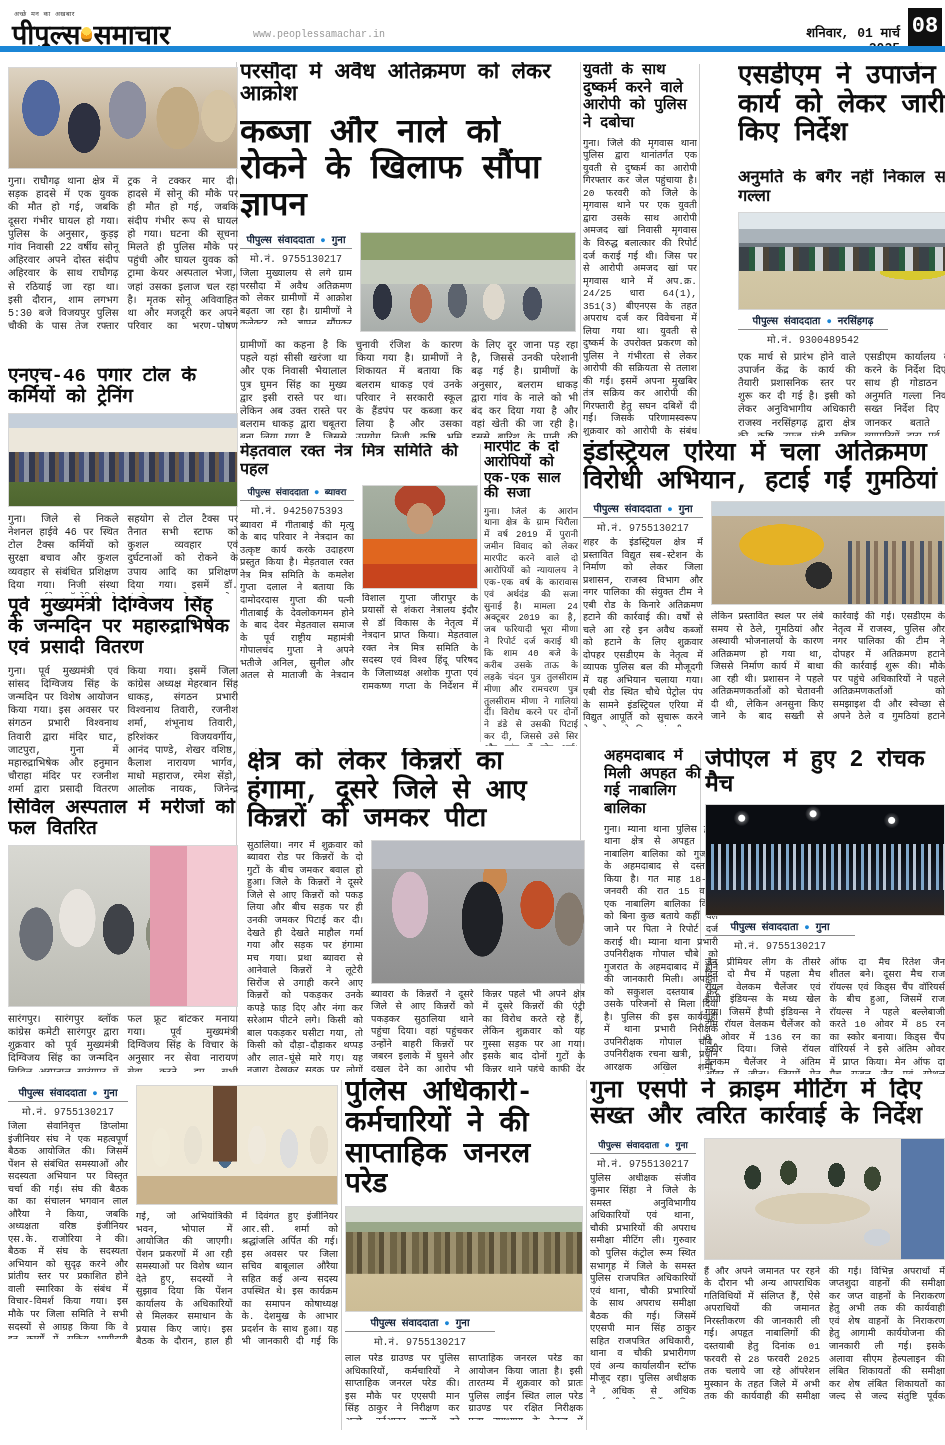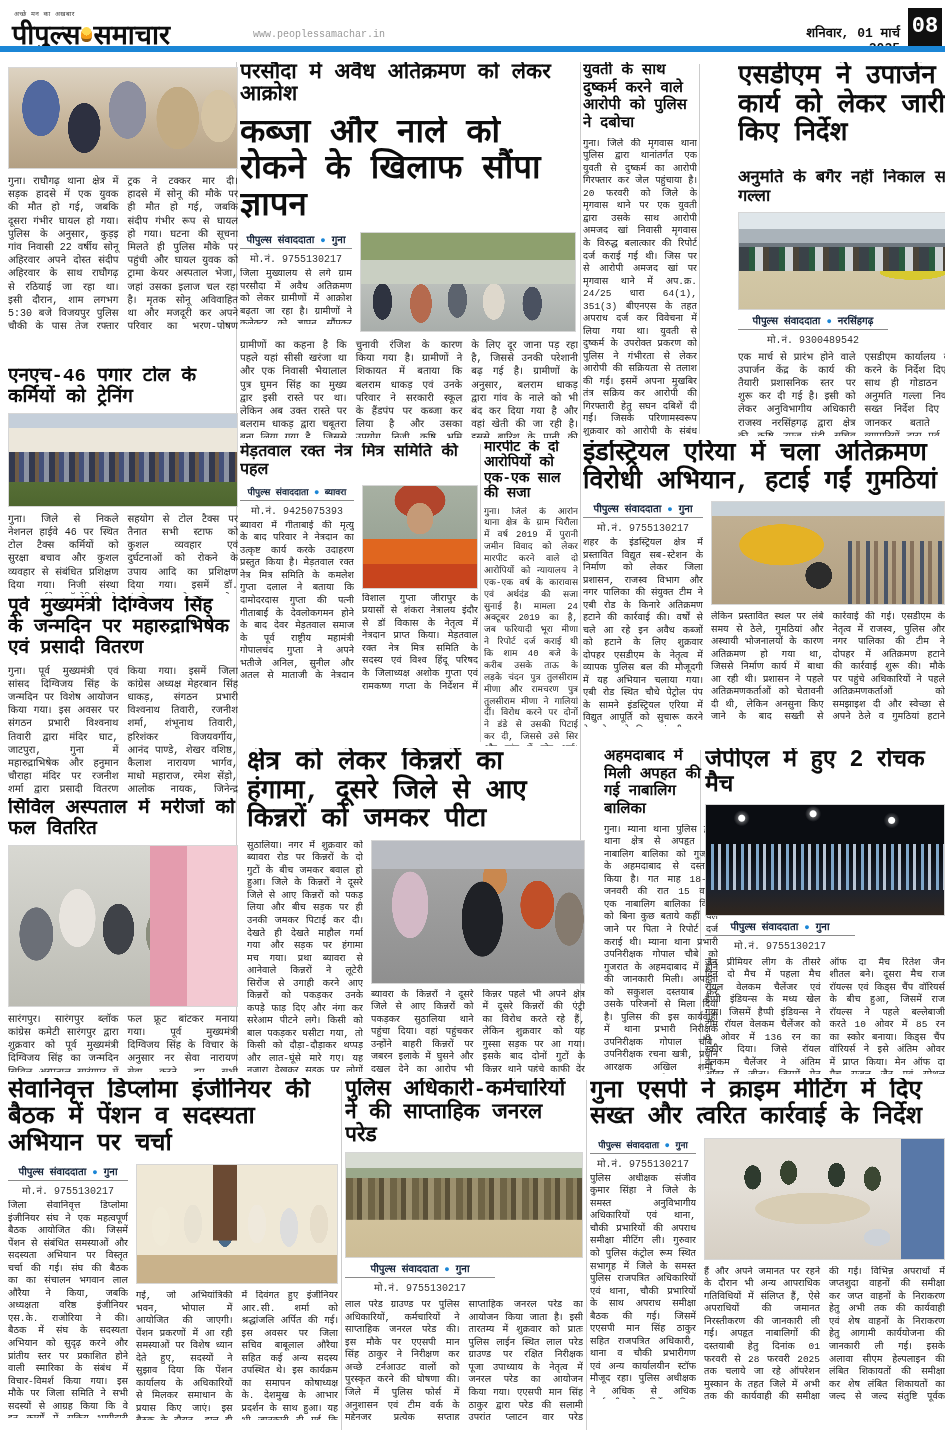--- a/index.html
+++ b/index.html
@@ -259,36 +259,35 @@
     <div class="row" style="margin-top:3px">
       <div style="width:150px">
         <div class="byline"><span>पीपुल्स संवाददाता</span> <span class="bdot">●</span> <span>गुना</span></div>
         <div class="phone">मो.नं. 9755130217</div>
       </div>
     </div>
     <div class="body cols2 fs95" style="height:134px;margin-top:2px">जैन प्रीमियर लीग के तीसरे दिन दो मैच में पहला मैच रॉयल वेलकम चैलेंजर एवं हैप्पी इंडियन्स के मध्य खेल गया। जिसमें हैप्पी इंडियन्स ने टीम रॉयल वेलकम चैलेंजर को 8 ओवर में 136 रन का स्कोर दिया। जिसे रॉयल वेलकम चैलेंजर ने अंतिम ओवर में जीता। जिसमें मेन ऑफ दा मैच रितेश जैन शीतल बने। दूसरा मैच राज रॉयल्स एवं किड्स चैंप वॉरियर्स के बीच हुआ, जिसमें राज रॉयल्स ने पहले बल्लेबाजी करते 10 ओवर में 85 रन का स्कोर बनाया। किड्स चैंप वॉरियर्स ने इसे अंतिम ओवर में प्राप्त किया। मेन ऑफ दा मैच सजल जैन एवं स्पेशल प्लेयर का अवॉर्ड रविन्द्र जैन को मिला। सर्व श्रेष्ठ केच मुकेश जैन, सर्वाधिक बाउंड्री का अवॉर्ड साकेत सेठी को मिला। इस मौके पर पूनमचंद पाटनी, राहुल झांझरी, राजेश जैन, सुदीप जैन, विशाल जैन, धर्मेंद्र बज, अमित जैन, अभिषेक पहाड़िया, आर्पित जैन, विपुल जैन, गौरव जैन द्वारा पुरस्कार दिए गए।</div>
   </section>
 
   <section class="art" style="left:8px;top:1078px;width:330px;height:342px">
-    <h2 class="hl" style="font-size:24px">सेवानिवृत्त डिप्लोमा इंजीनियर की बैठक में पेंशन व सदस्यता अभियान पर चर्चा</h2>
     <div class="row" style="margin-top:7px">
       <div style="width:120px">
         <div class="byline"><span>पीपुल्स संवाददाता</span> <span class="bdot">●</span> <span>गुना</span></div>
         <div class="phone">मो.नं. 9755130217</div>
         <div class="body fs95" style="height:218px">जिला सेवानिवृत्त डिप्लोमा इंजीनियर संघ ने एक महत्वपूर्ण बैठक आयोजित की। जिसमें पेंशन से संबंधित समस्याओं और सदस्यता अभियान पर विस्तृत चर्चा की गई। संघ की बैठक का का संचालन भगवान लाल औरैया ने किया, जबकि अध्यक्षता वरिष्ठ इंजीनियर एस.के. राजोरिया ने की। बैठक में संघ के सदस्यता अभियान को सुदृढ़ करने और प्रांतीय स्तर पर प्रकाशित होने वाली स्मारिका के संबंध में विचार-विमर्श किया गया। इस मौके पर जिला समिति ने सभी सदस्यों से आग्रह किया कि वे इन कार्यों में सक्रिय भागीदारी करें और अपने सुझाव प्रस्तुत करें। इसके साथ ही, आगामी त्रैमासिक बैठक की जानकारी भी साझा की</div>
       </div>
       <div style="width:202px">
         <div class="ph ph-engineer" style="height:120px"></div>
         <div class="body cols2 fs95" style="height:140px;margin-top:6px">गई, जो अभियांत्रिकी भवन, भोपाल में आयोजित की जाएगी। पेंशन प्रकरणों में आ रही समस्याओं पर विशेष ध्यान देते हुए, सदस्यों ने सुझाव दिया कि पेंशन कार्यालय के अधिकारियों से मिलकर समाधान के प्रयास किए जाएं। इस बैठक के दौरान, हाल ही में दिवंगत हुए इंजीनियर आर.सी. शर्मा को श्रद्धांजलि अर्पित की गई। इस अवसर पर जिला सचिव बाबूलाल औरैया सहित कई अन्य सदस्य उपस्थित थे। इस कार्यक्रम का समापन कोषाध्यक्ष के. देशमुख के आभार प्रदर्शन के साथ हुआ। यह भी जानकारी दी गई कि बैठक सेवानिवृत्त इंजीनियरों के बीच सहयोग और सामूहिक प्रयासों को प्रोत्साहित करने में महत्वपूर्ण रही। सदस्यों ने पेंशन से जुड़ी समस्याओं के समाधान के लिए संयुक्त प्रयासों की आवश्यकता पर बल दिया और संघ की गतिविधियों में सक्रिय सहभागिता का संकल्प लिया।</div>
       </div>
     </div>
   </section>
 
   <section class="art" style="left:345px;top:1078px;width:238px;height:342px">
-    <h2 class="hl" style="font-size:21px">पुलिस अधिकारी-कर्मचारियों ने की साप्ताहिक जनरल परेड</h2>
+    <h2 class="hl" style="font-size:28px">पुलिस अधिकारी-कर्मचारियों ने की साप्ताहिक जनरल परेड</h2>
     <div class="ph ph-parade" style="height:106px;margin-top:5px"></div>
     <div class="row" style="margin-top:3px">
       <div style="width:150px">
         <div class="byline"><span>पीपुल्स संवाददाता</span> <span class="bdot">●</span> <span>गुना</span></div>
         <div class="phone">मो.नं. 9755130217</div>
       </div>
     </div>
     <div class="body cols2 fs95" style="height:150px;margin-top:2px">लाल परेड ग्राउण्ड पर पुलिस अधिकारियों, कर्मचारियों ने साप्ताहिक जनरल परेड की। इस मौके पर एएसपी मान सिंह ठाकुर ने निरीक्षण कर अच्छे टर्नआउट वालों को पुरस्कृत करने की घोषणा की। जिले में पुलिस फोर्स में अनुशासन एवं टीम वर्क के मद्देनजर प्रत्येक सप्ताह मंगलवार एवं शुक्रवार को साप्ताहिक जनरल परेड का आयोजन किया जाता है। इसी तारतम्य में शुक्रवार को प्रातः पुलिस लाईन स्थित लाल परेड ग्राउण्ड पर रक्षित निरीक्षक पूजा उपाध्याय के नेतृत्व में जनरल परेड का आयोजन किया गया। एएसपी मान सिंह ठाकुर द्वारा परेड की सलामी उपरांत प्लाटून वार परेड निरीक्षण कर पुलिस अधिकारियों, कर्मचारियों का टर्न आउट देखा गया और अच्छे टर्नआउट वाले पुलिसकर्मियों को पुरस्कृत कर उनका उत्साहवर्धन किया गया। तत्पश्चात प्लाटून कमांडरों द्वारा अपने-अपने प्लाटून की एकल रूप से परेड अभ्यास कराया गया।</div>
   </section>
 

